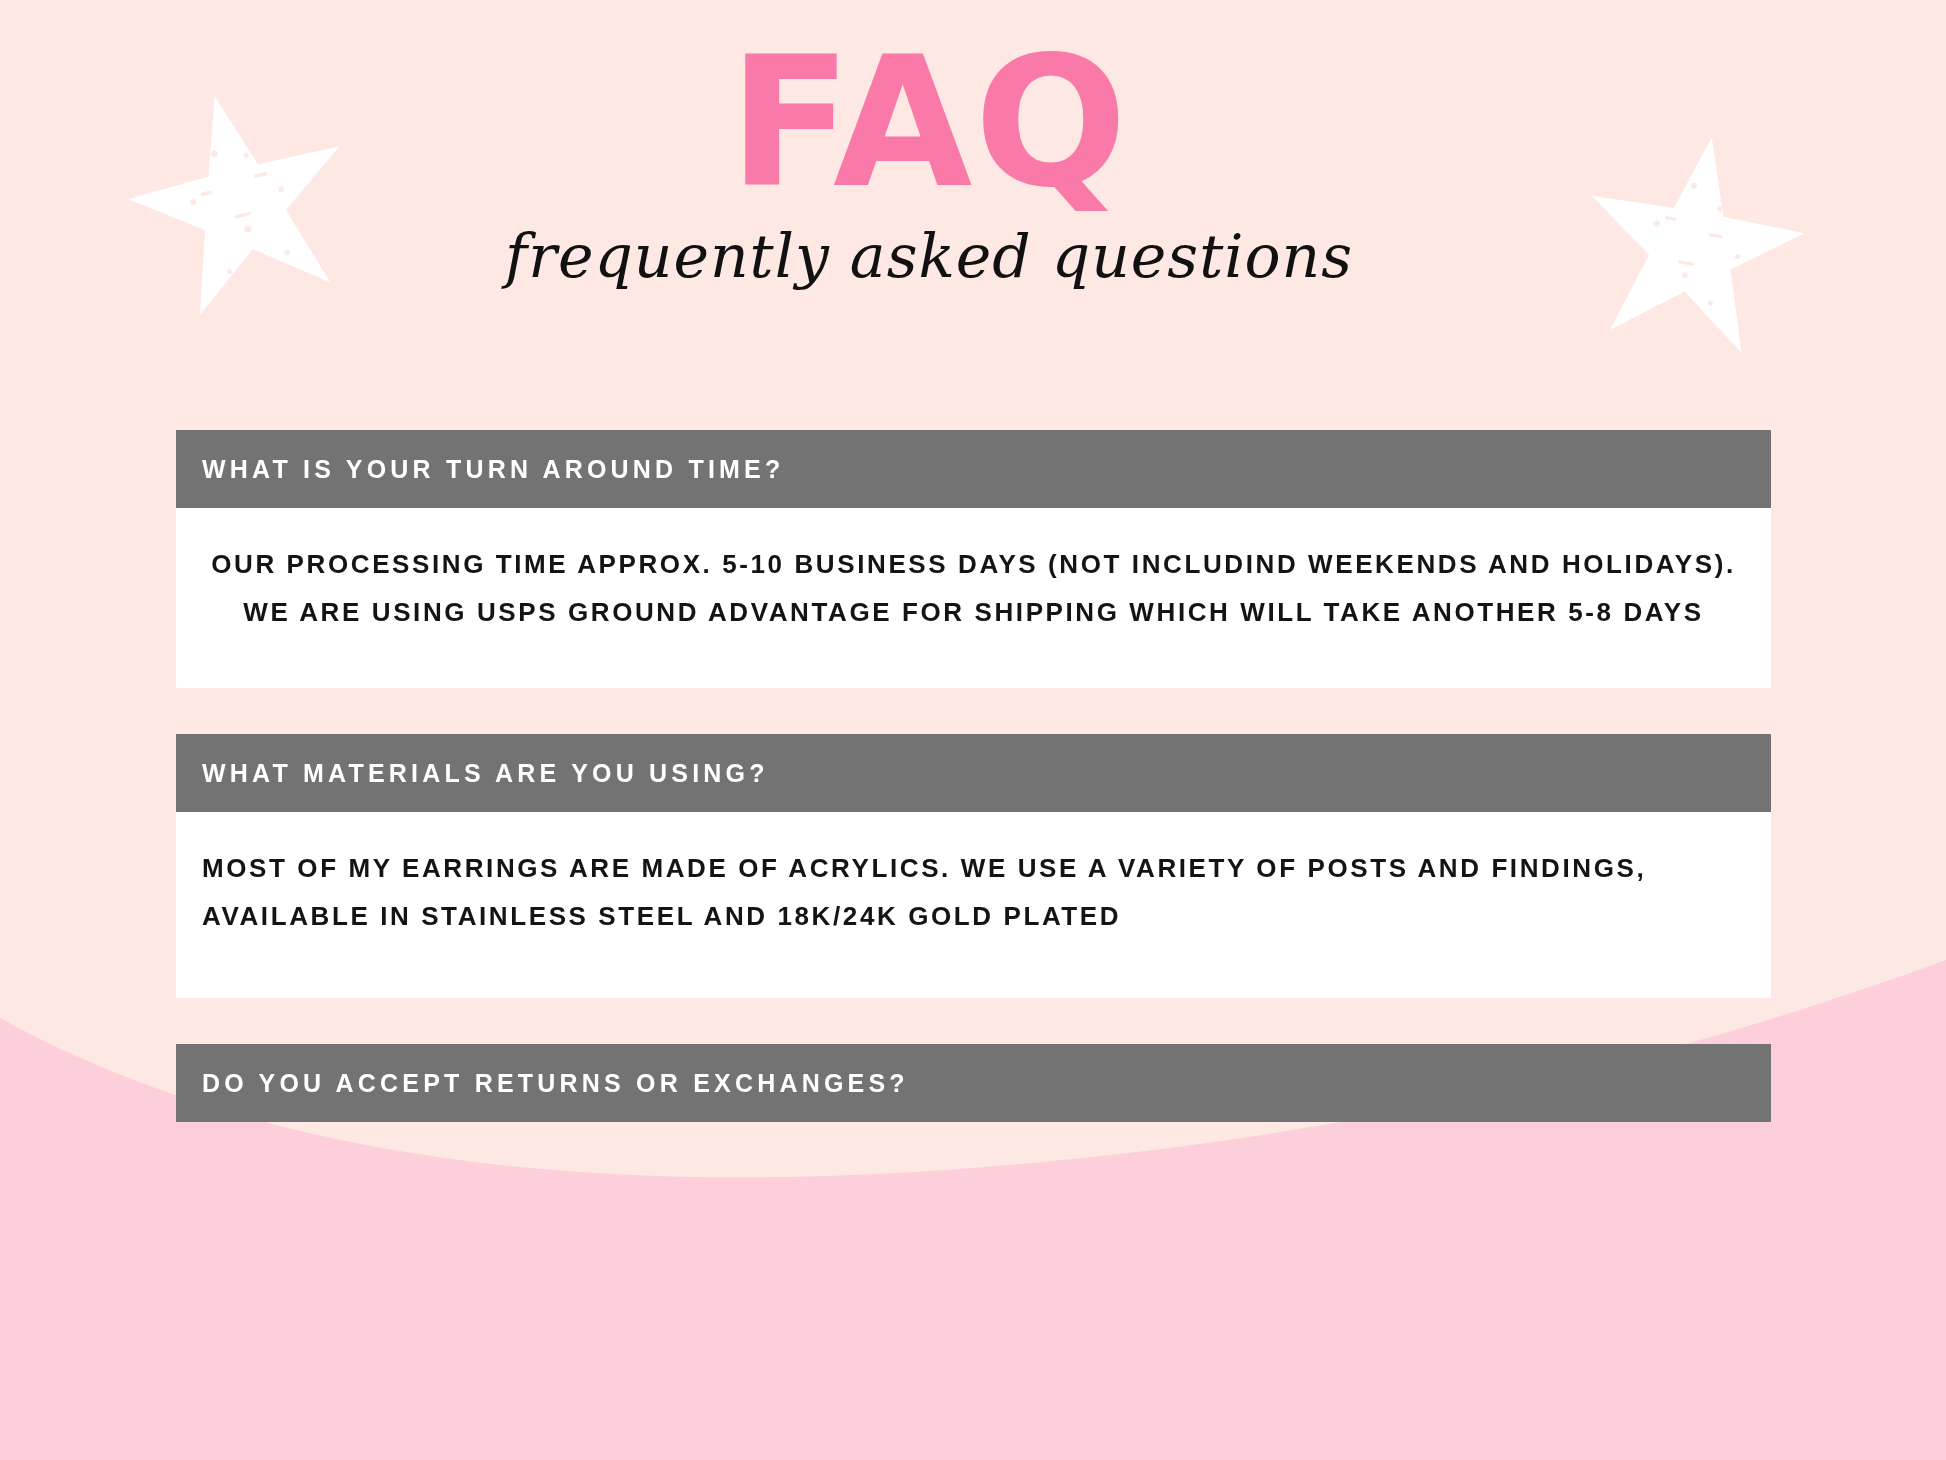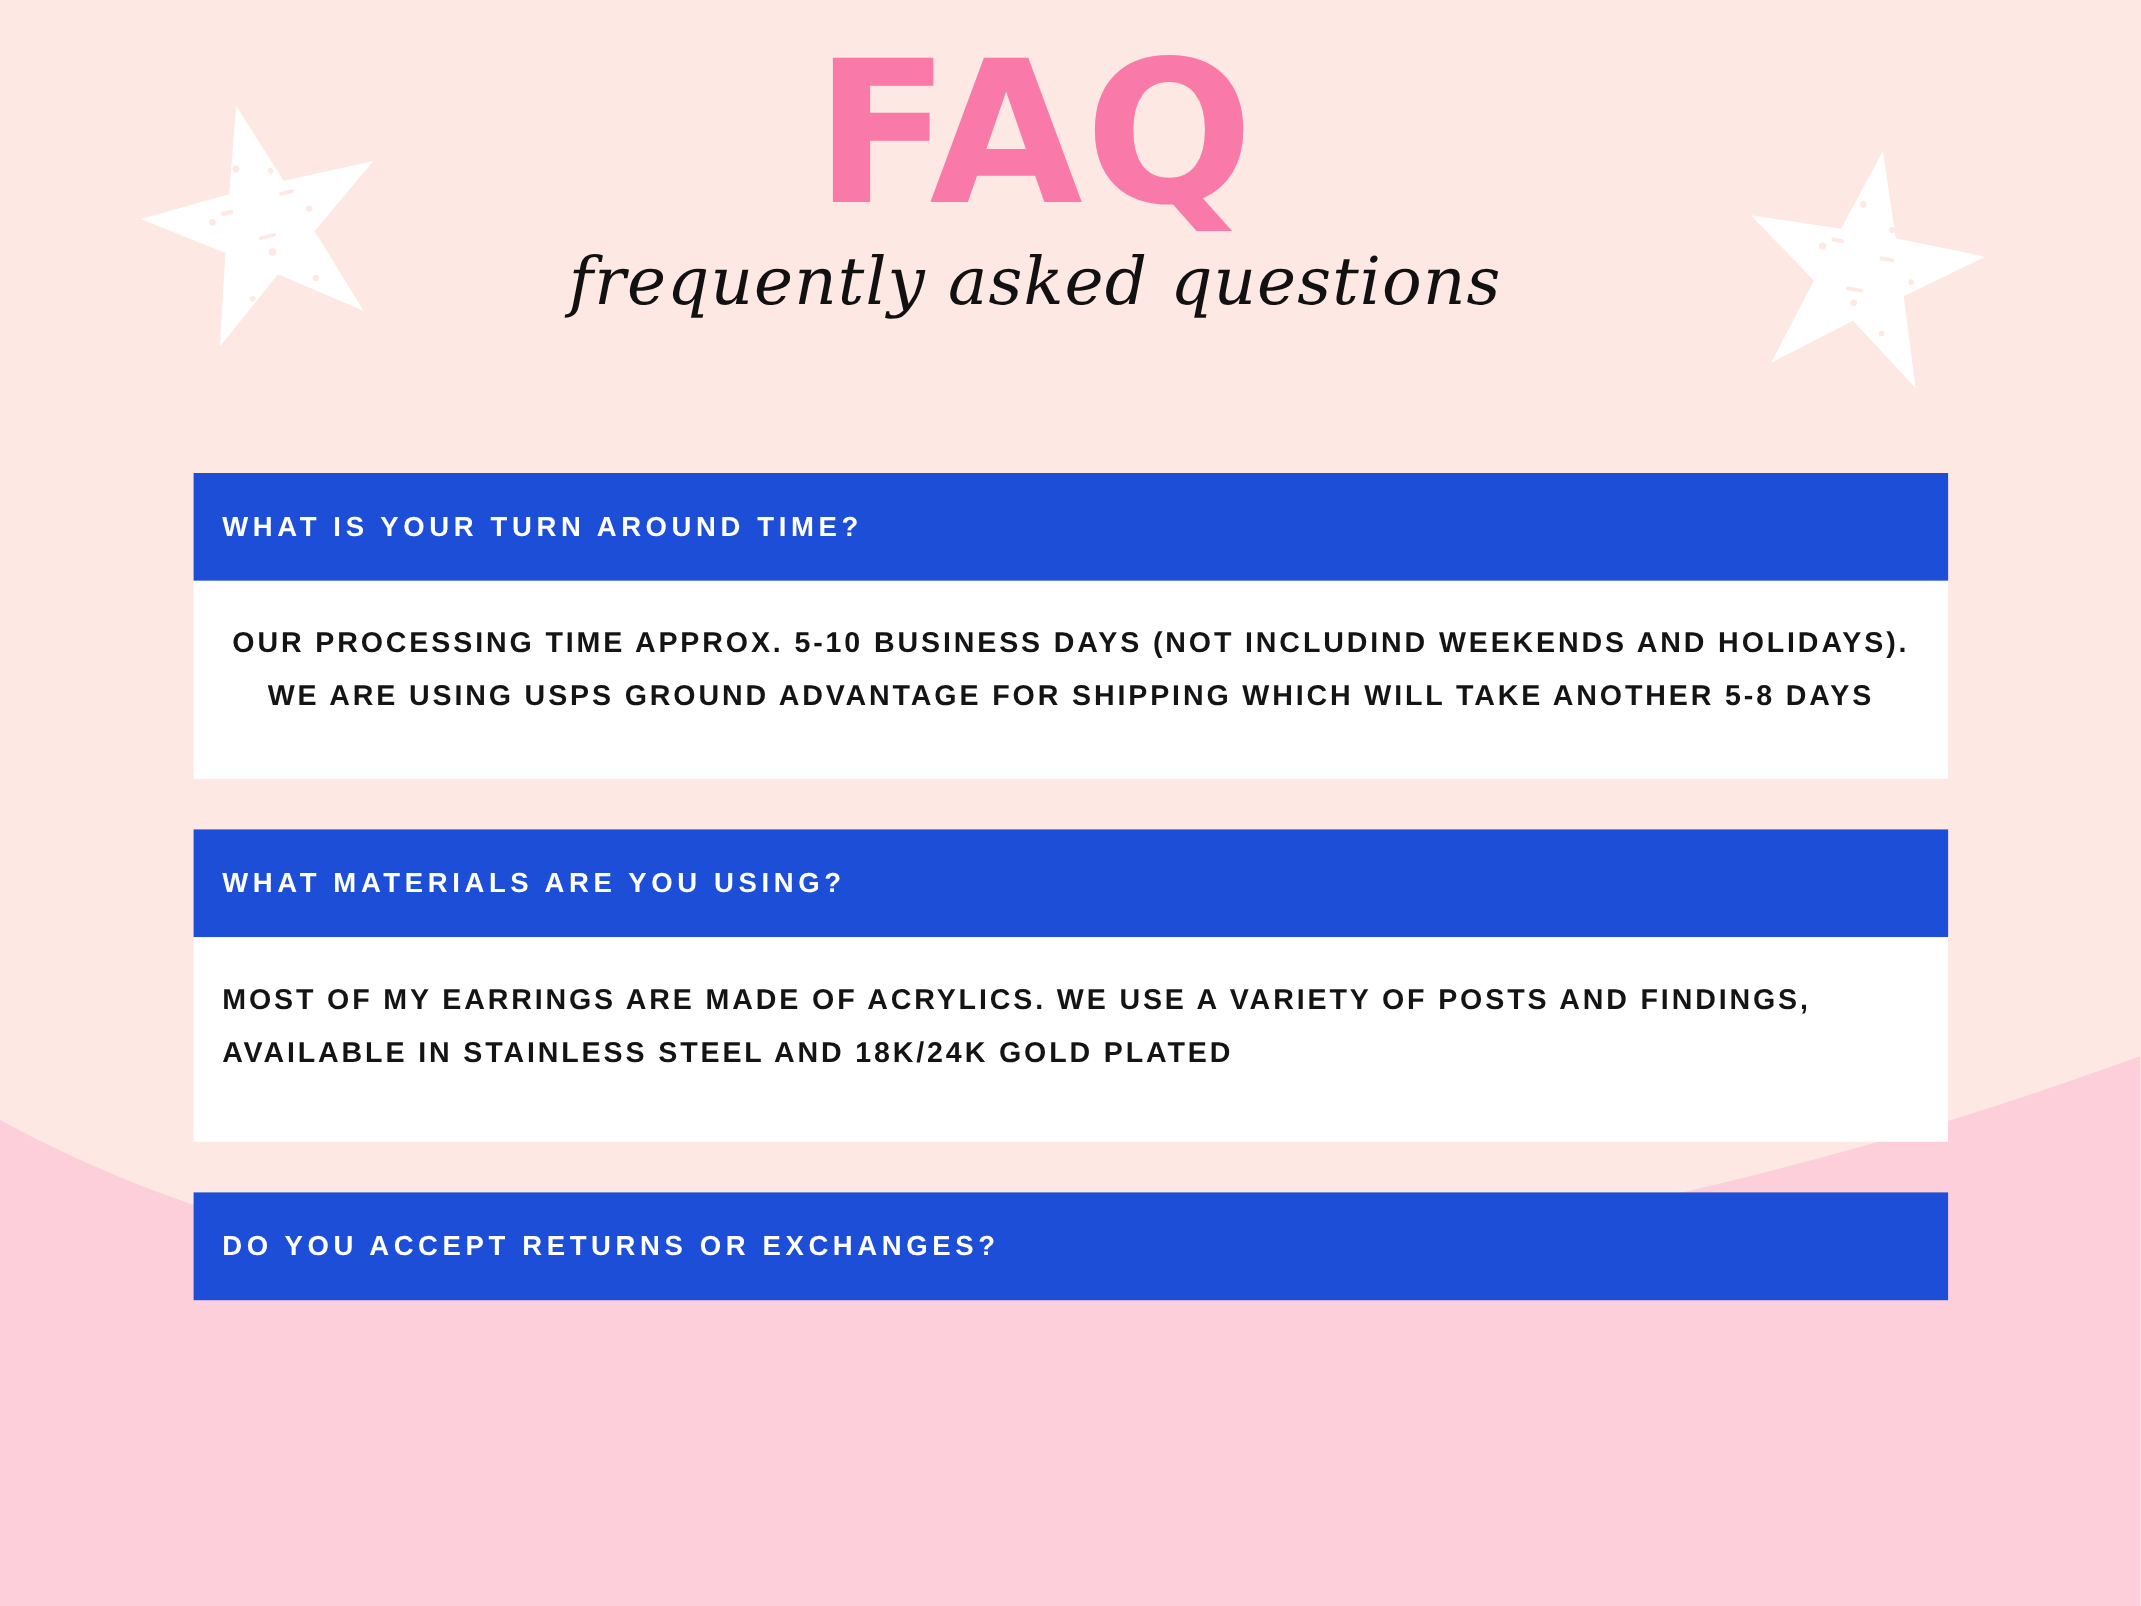--- a/index.html
+++ b/index.html
@@ -45,21 +45,21 @@
   #star-right {
     left: 1578px;
     top: 128px;
     width: 230px;
     height: 232px;
   }
 
   
   #header {
     position: absolute;
-    left: 12px;
+    left: 0;
     top: 0;
     width: 1858px;
     text-align: center;
     z-index: 3;
   }
   #faq-title {
     margin: 0;
     padding-top: 28px;
     font-family: "DejaVu Sans", sans-serif;
     font-weight: 700;
@@ -88,22 +88,22 @@
     width: 1595px;
     z-index: 3;
   }
   .faq-item {
     margin-bottom: 46px;
   }
   .faq-item:last-child {
     margin-bottom: 12px;
   }
   .faq-question-bar {
-    background: #1d4ed8;
-    height: 98px;
+    background: #737373;
+    height: 78px;
     display: flex;
     align-items: center;
     padding: 0 26px;
     box-sizing: border-box;
   }
   .faq-question-text {
     font-family: "Liberation Sans", sans-serif;
     font-weight: 700;
     font-size: 25px;
     letter-spacing: 4.2px;

